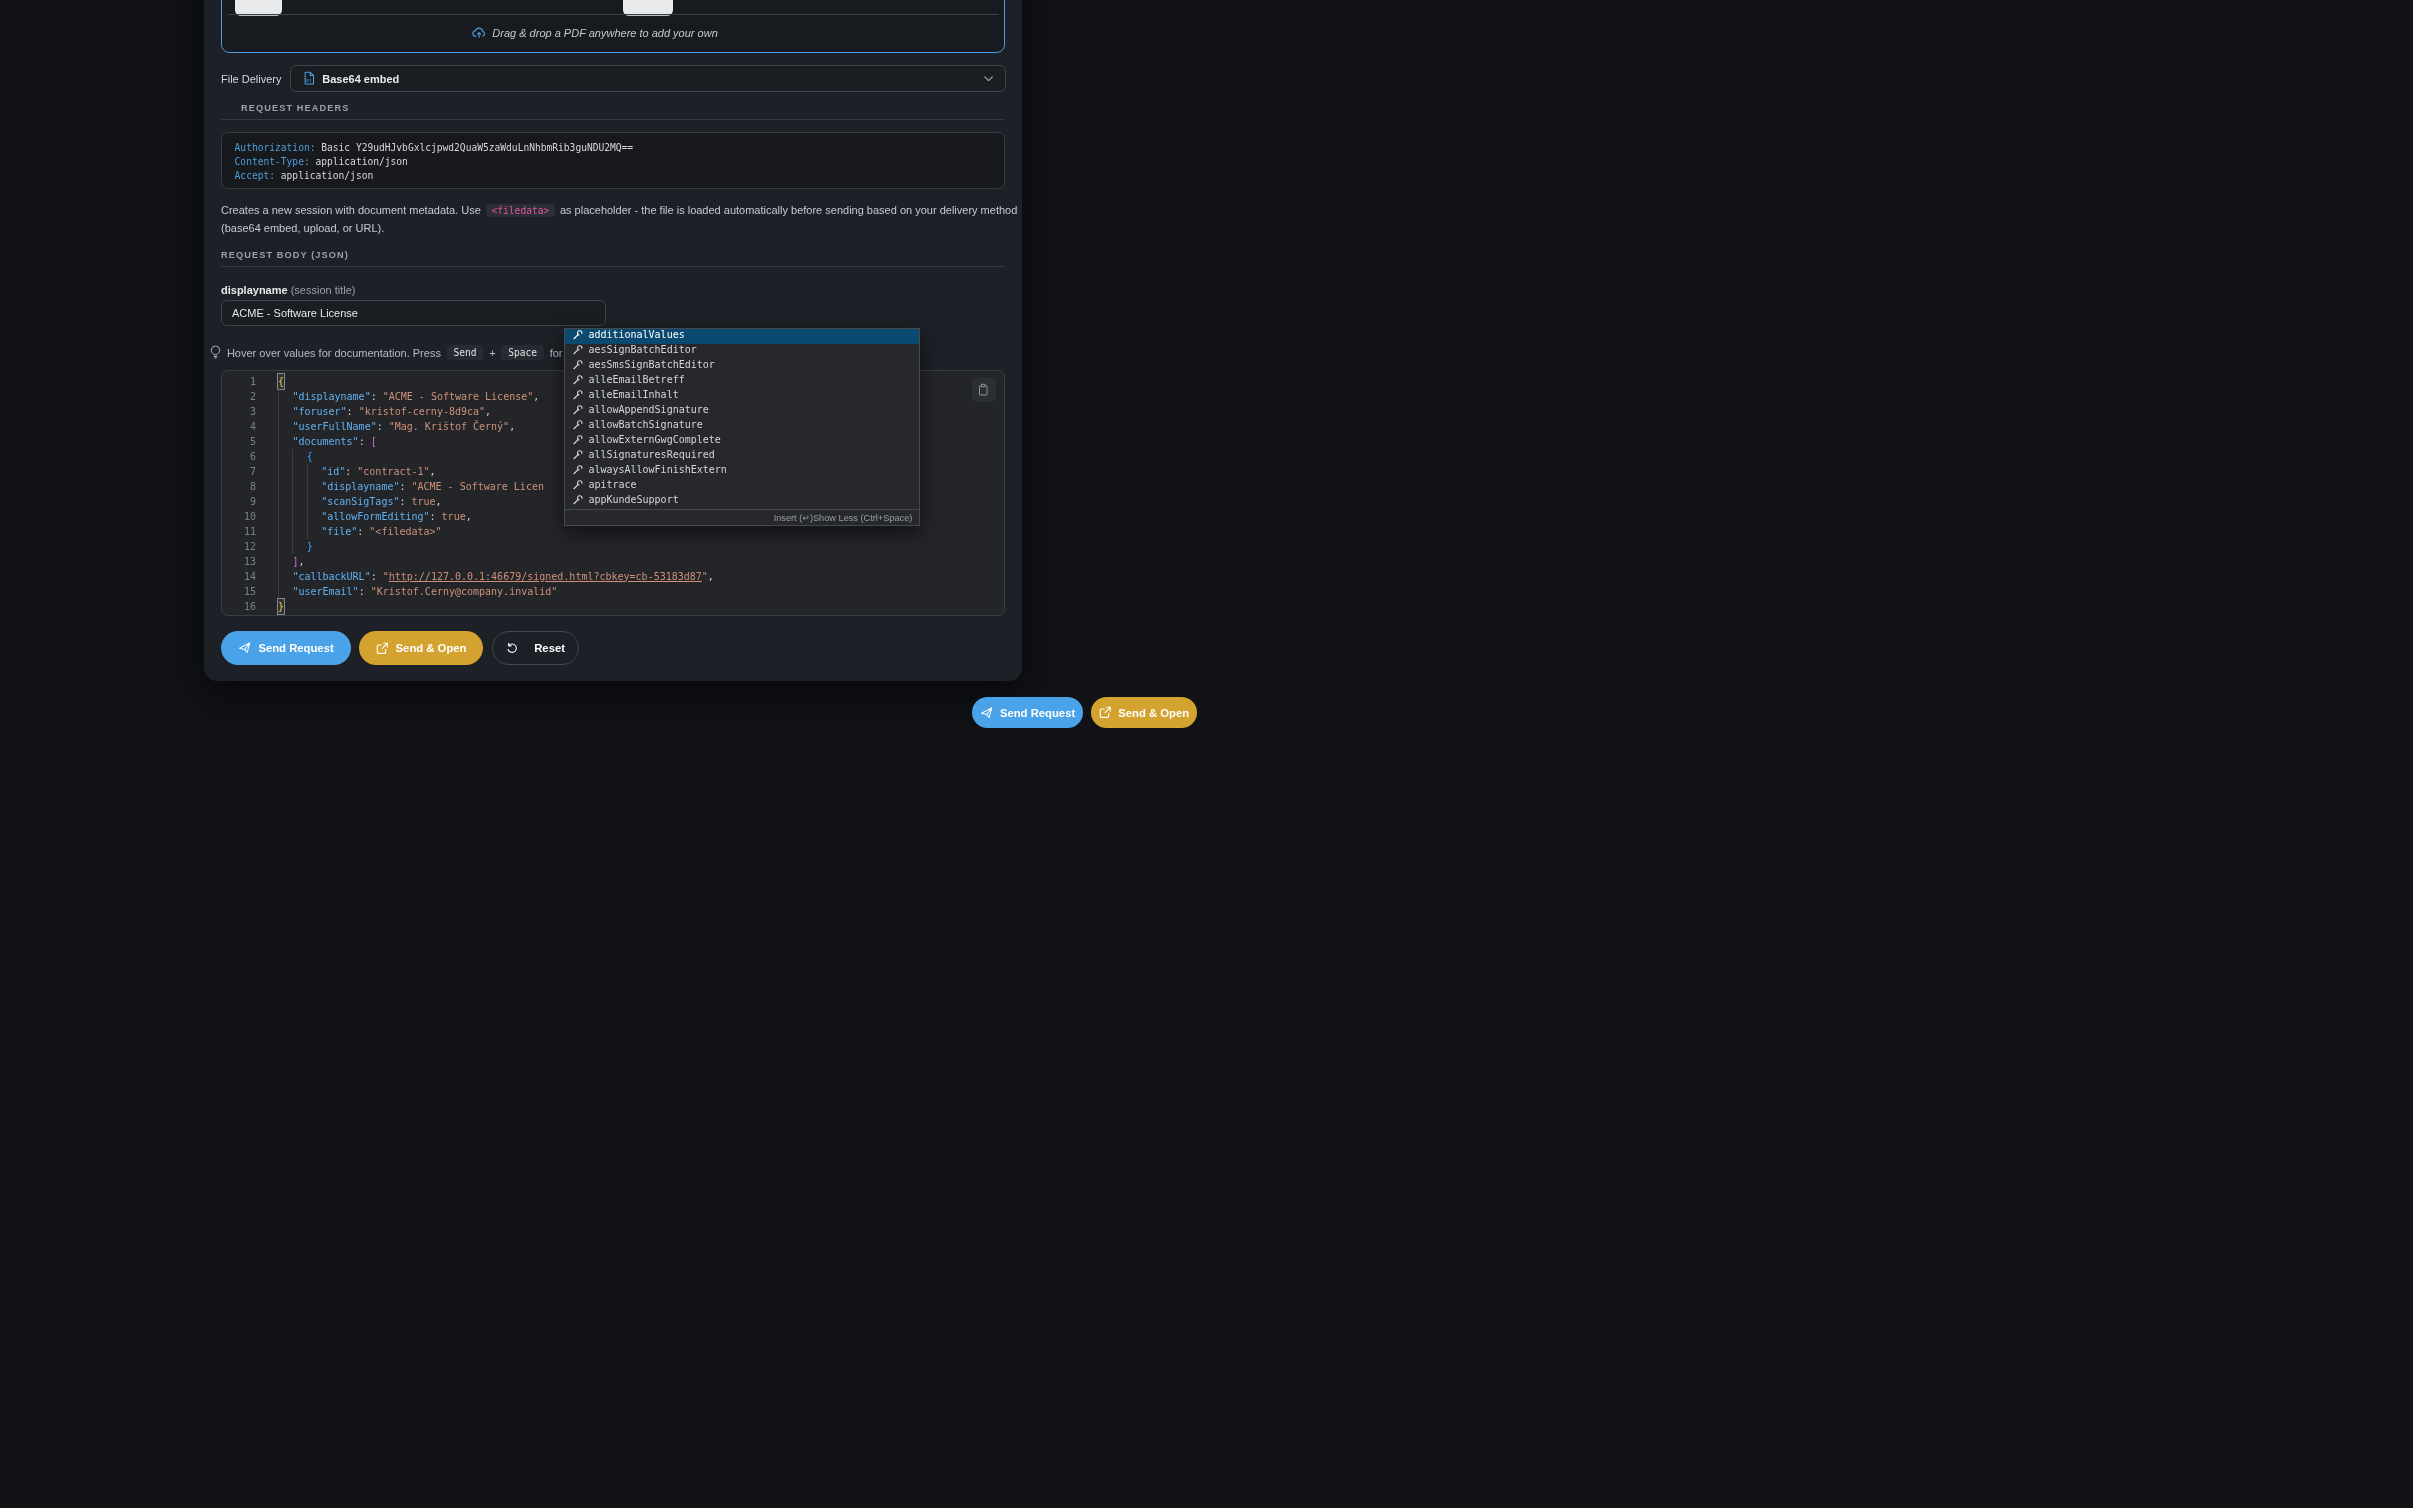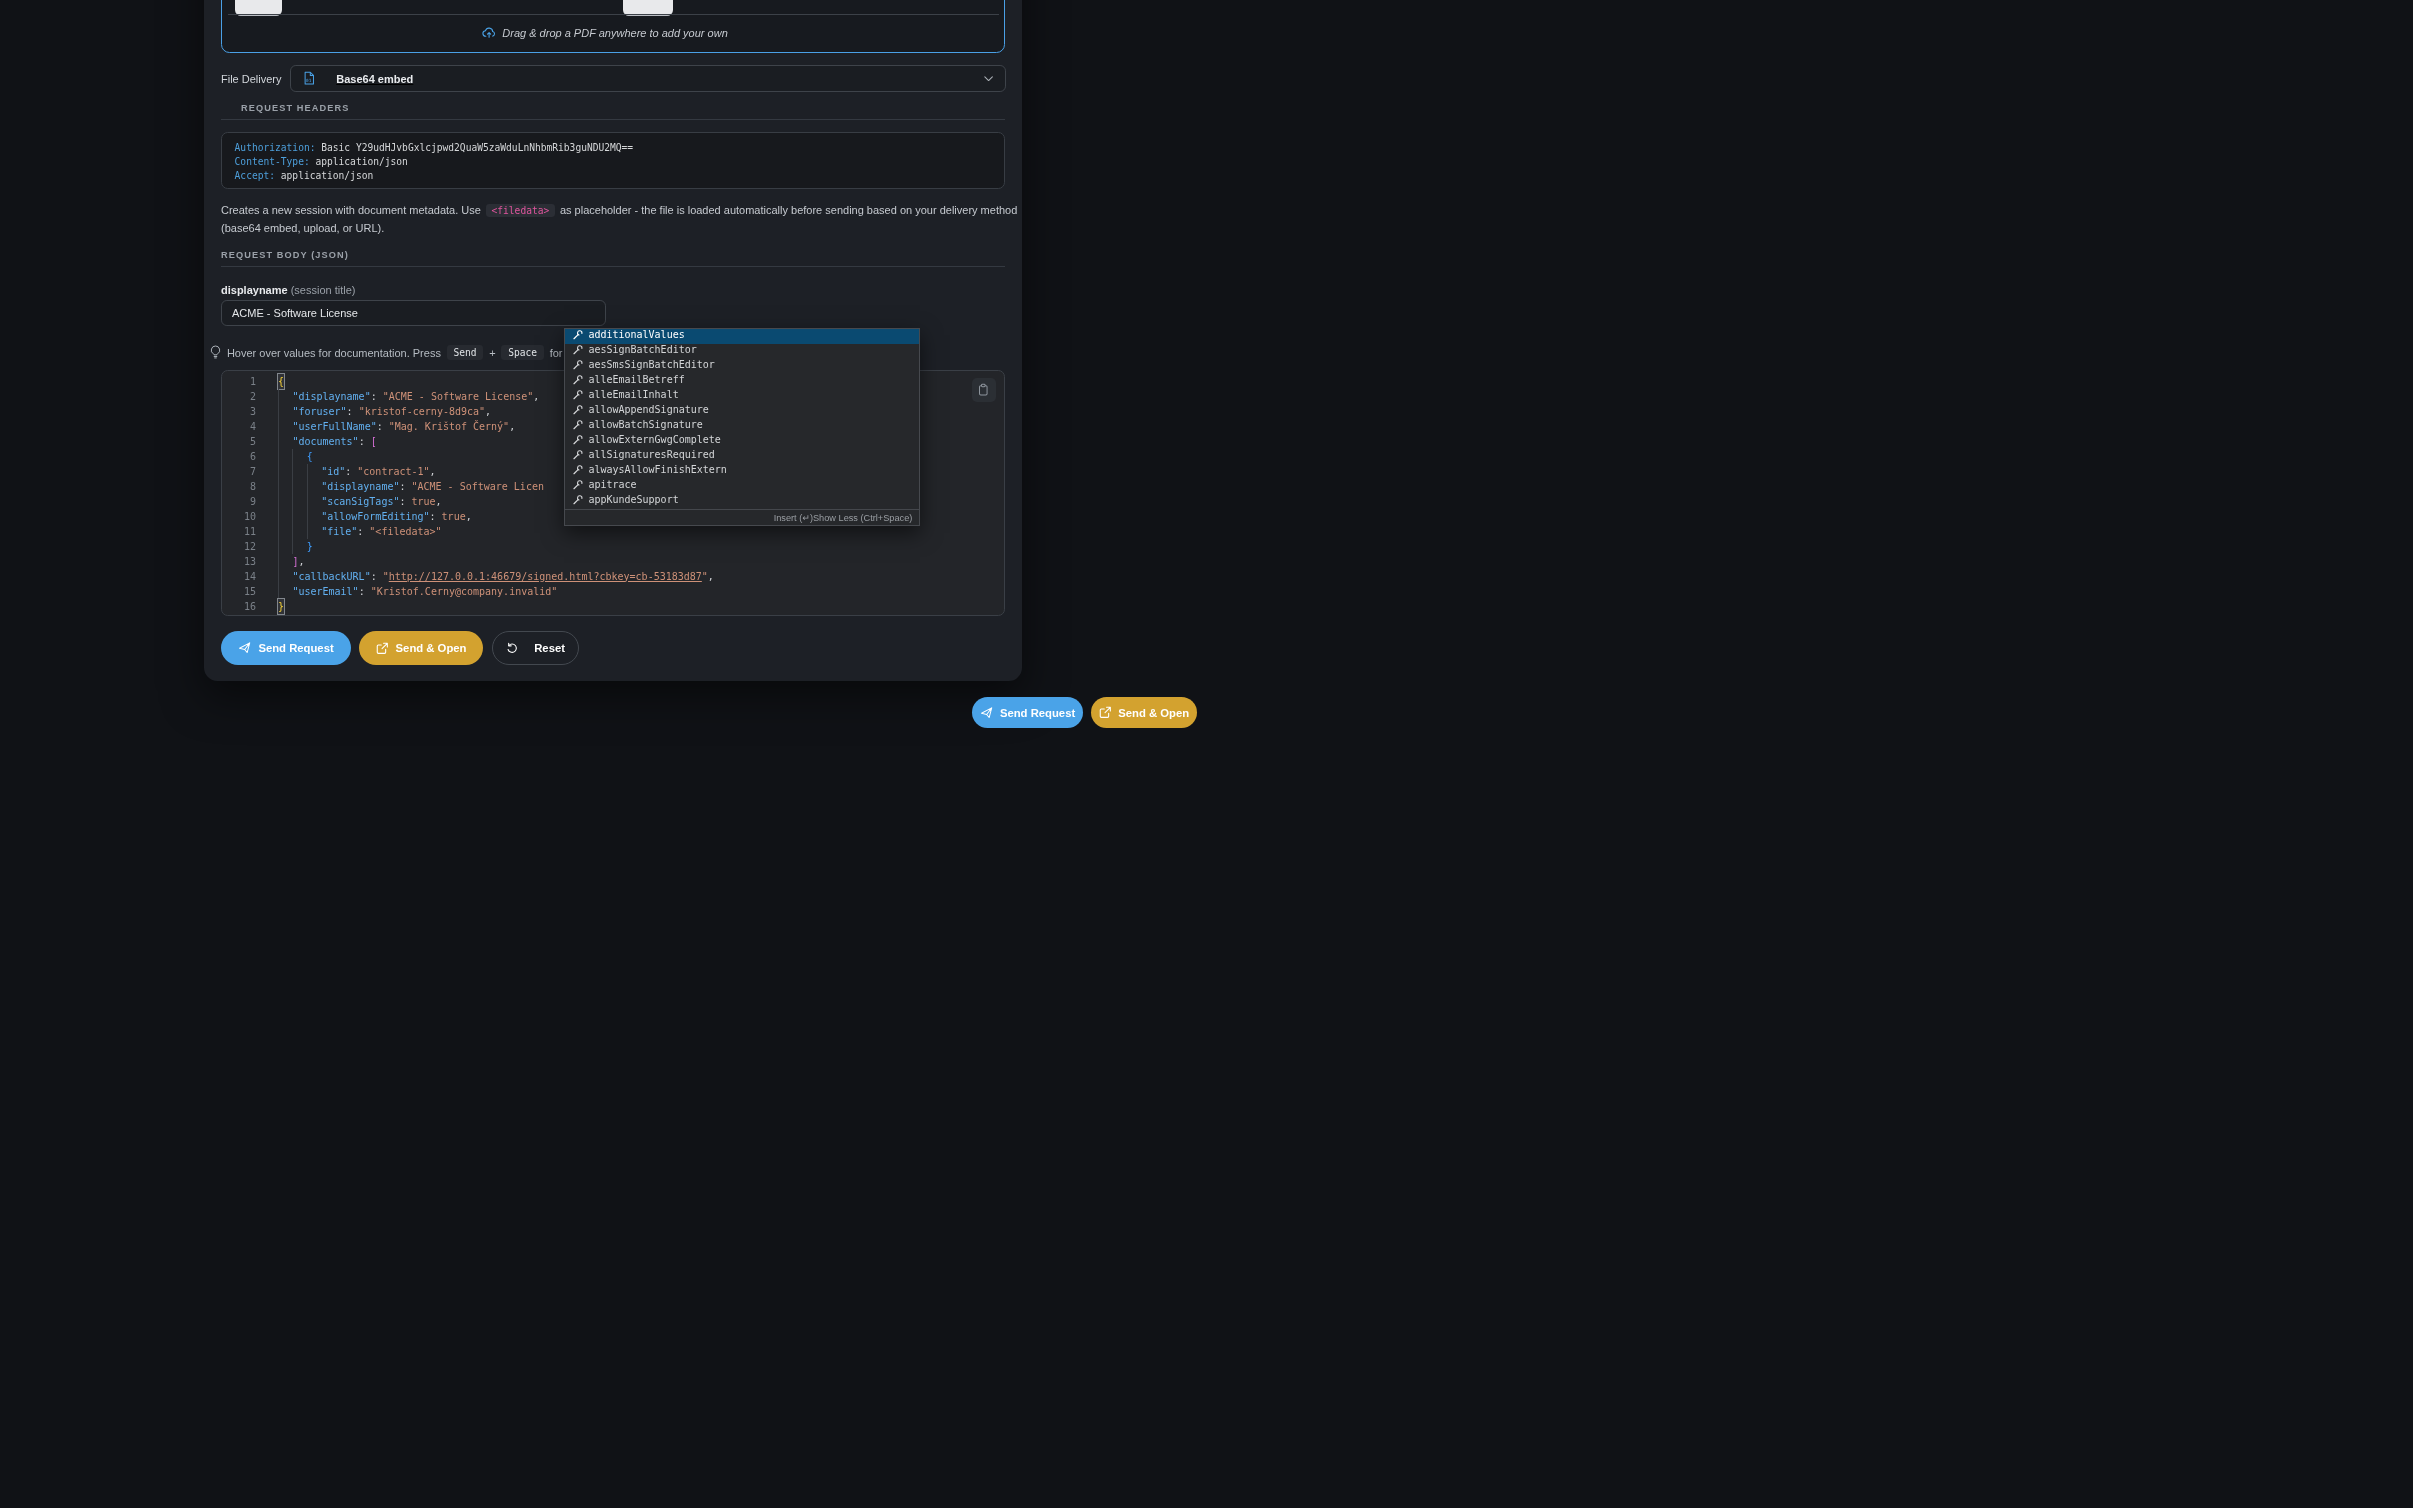--- a/index.html
+++ b/index.html
@@ -12,29 +12,29 @@
     background:#1d2026;box-shadow:0 15px 42px rgba(0,0,0,.5);}
 
   
   .dropzone{position:absolute;left:221px;top:-67px;width:782px;height:118px;border-radius:8.4px;
     border:1.3px solid #4aa0e6;background:#171a1f;}
   .sample-btn{position:absolute;height:28.5px;border-radius:5.9px;background:#e8e9eb;
     border-bottom:1.7px solid #b9bcc2;}
   .sample-btn.a{left:235px;top:-13.4px;width:47px;}
   .sample-btn.b{left:623px;top:-13.4px;width:50px;}
   .dz-divider{position:absolute;left:228px;top:14.2px;width:771px;height:0.8px;background:#3c4148;}
-  .dz-hint{position:absolute;left:213px;top:24px;width:784px;height:17px;display:flex;
+  .dz-hint{position:absolute;left:203px;top:24px;width:784px;height:17px;display:flex;
     align-items:center;justify-content:center;gap:5.9px;font-style:italic;font-weight:500;
     font-size:11px;color:#c6cad0;}
 
   
   .fd-label{position:absolute;left:221px;top:73px;font-size:11px;color:#d2d6db;}
   .fd-select{position:absolute;left:290px;top:65px;width:716px;height:27px;border-radius:5.9px;
     background:#1a1d22;border:0.8px solid #3e434a;box-sizing:border-box;display:flex;
-    align-items:center;gap:21px;padding:0 11.7px;cursor:pointer;text-decoration:underline;}
+    align-items:center;gap:7px;padding:0 11.7px;cursor:pointer;}
   .fd-select .val{font-size:11px;font-weight:600;color:#e9ebee;flex:1;}
   .chev{color:#aab0b6;}
 
   
   .sec-title{position:absolute;left:221px;font-size:9.2px;font-weight:600;letter-spacing:1.1px;
     color:#9aa0a8;}
   .hr{position:absolute;left:221px;width:784px;height:0.8px;background:#343941;}
 
   
   .hblock{position:absolute;left:221px;top:132px;width:784px;height:57px;border-radius:6.7px;

